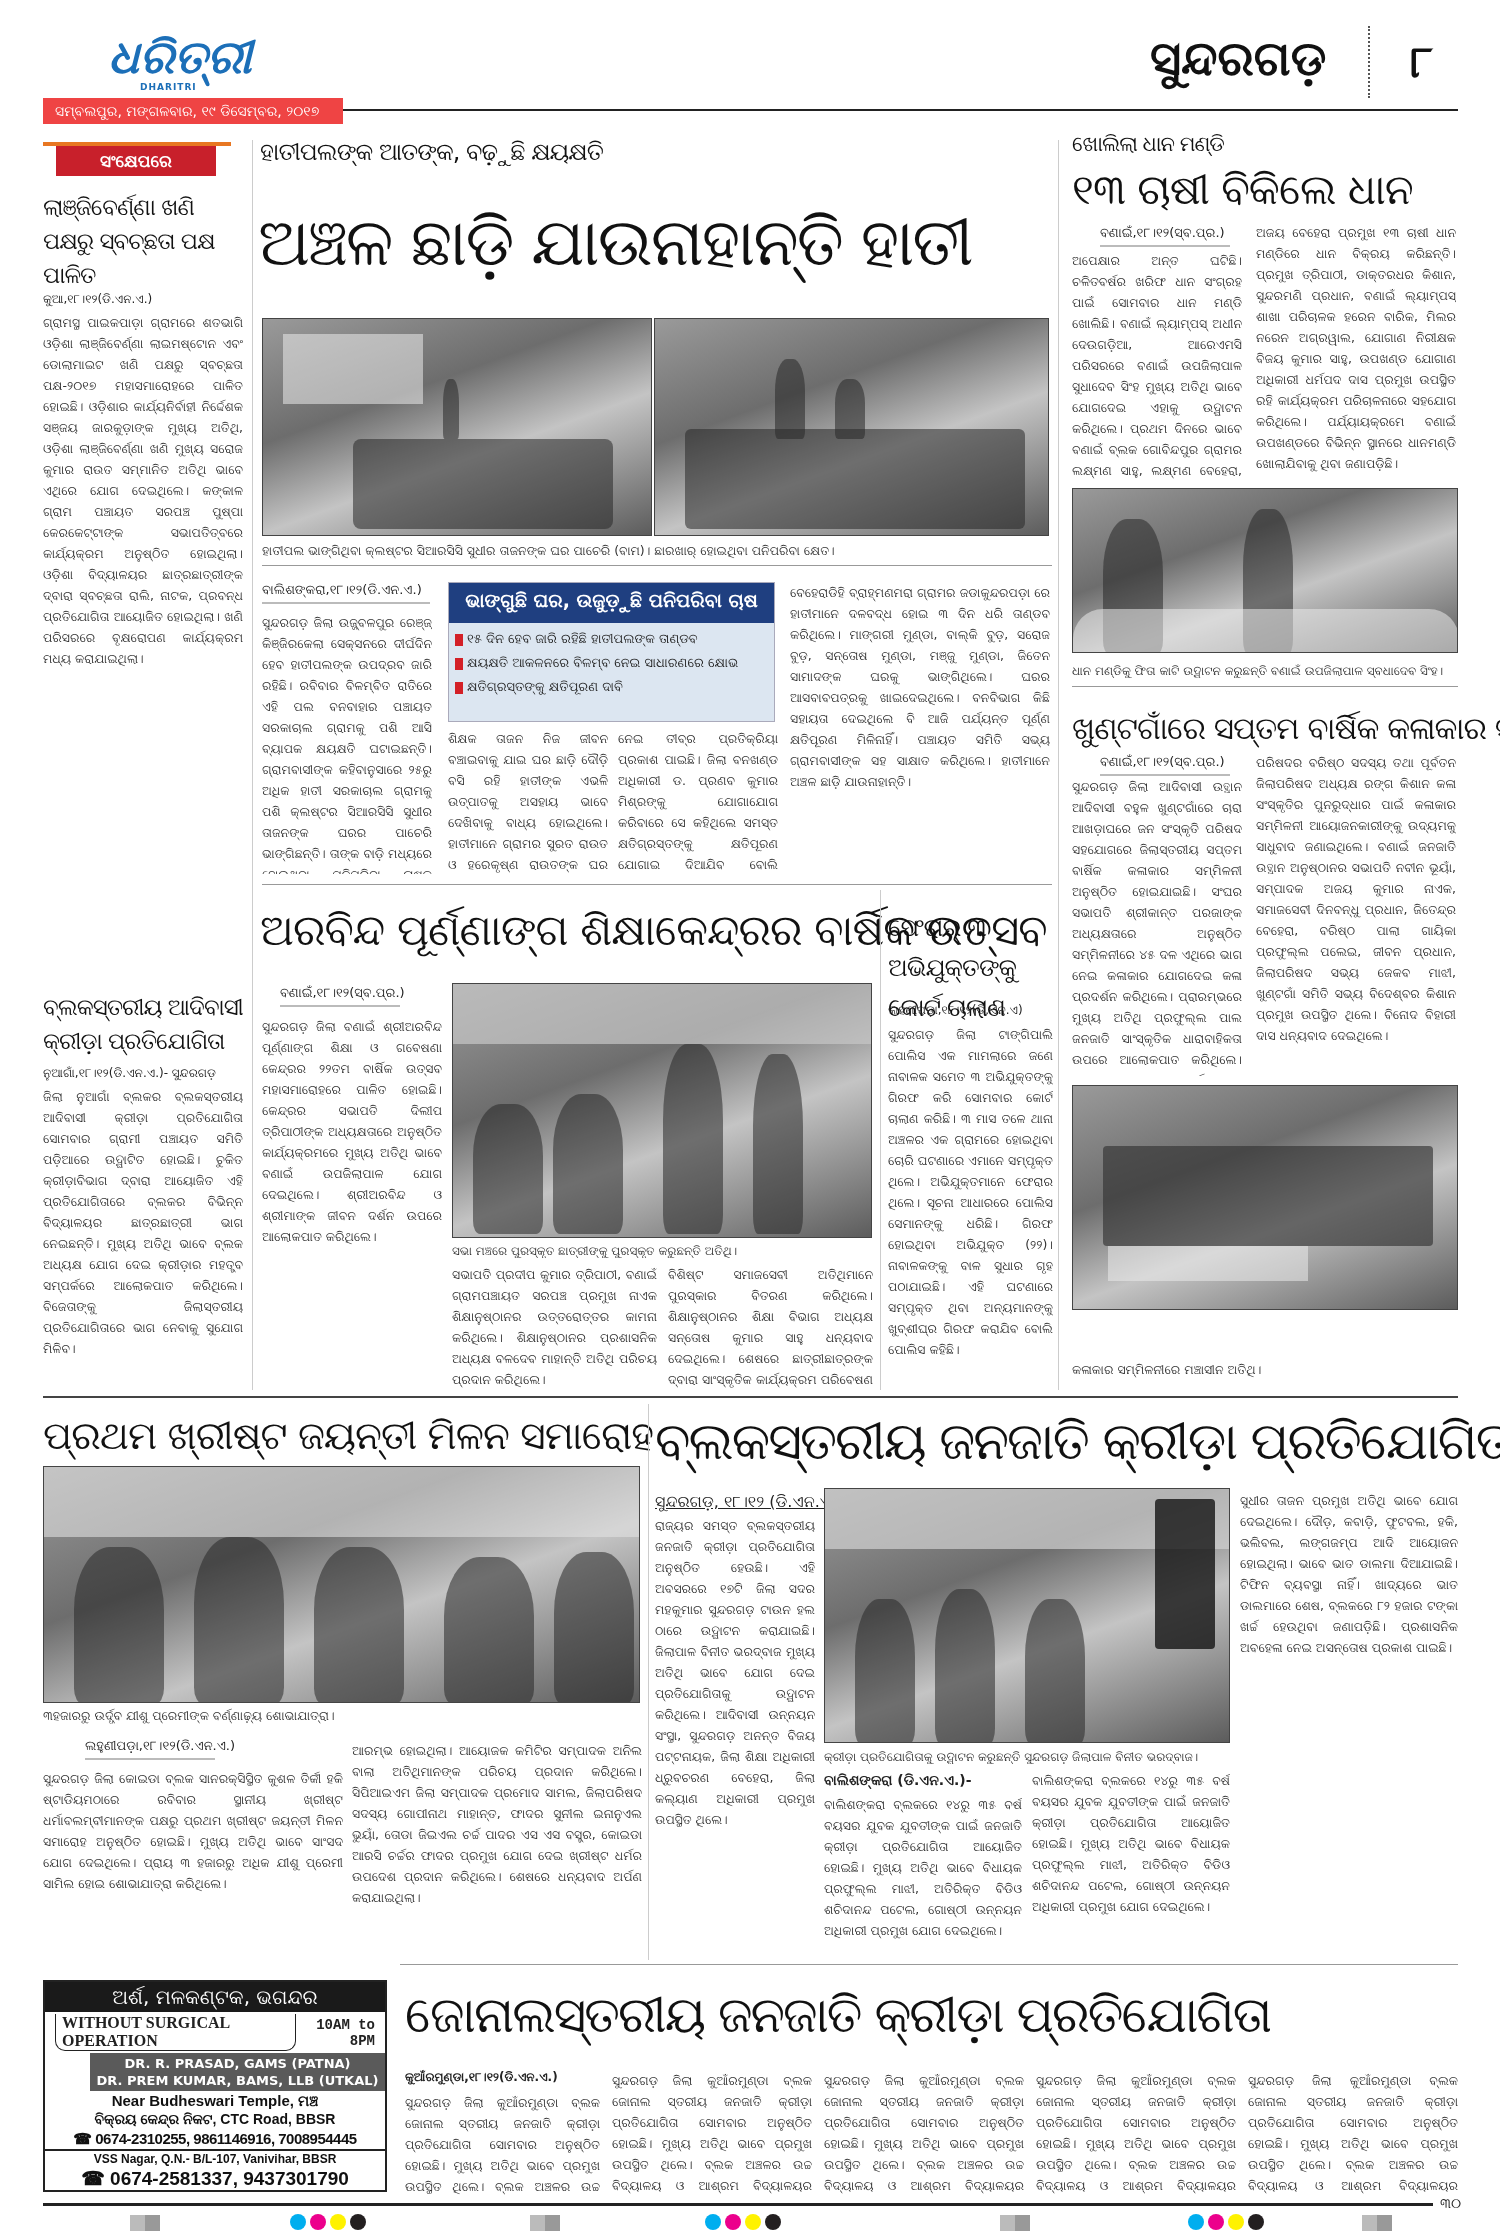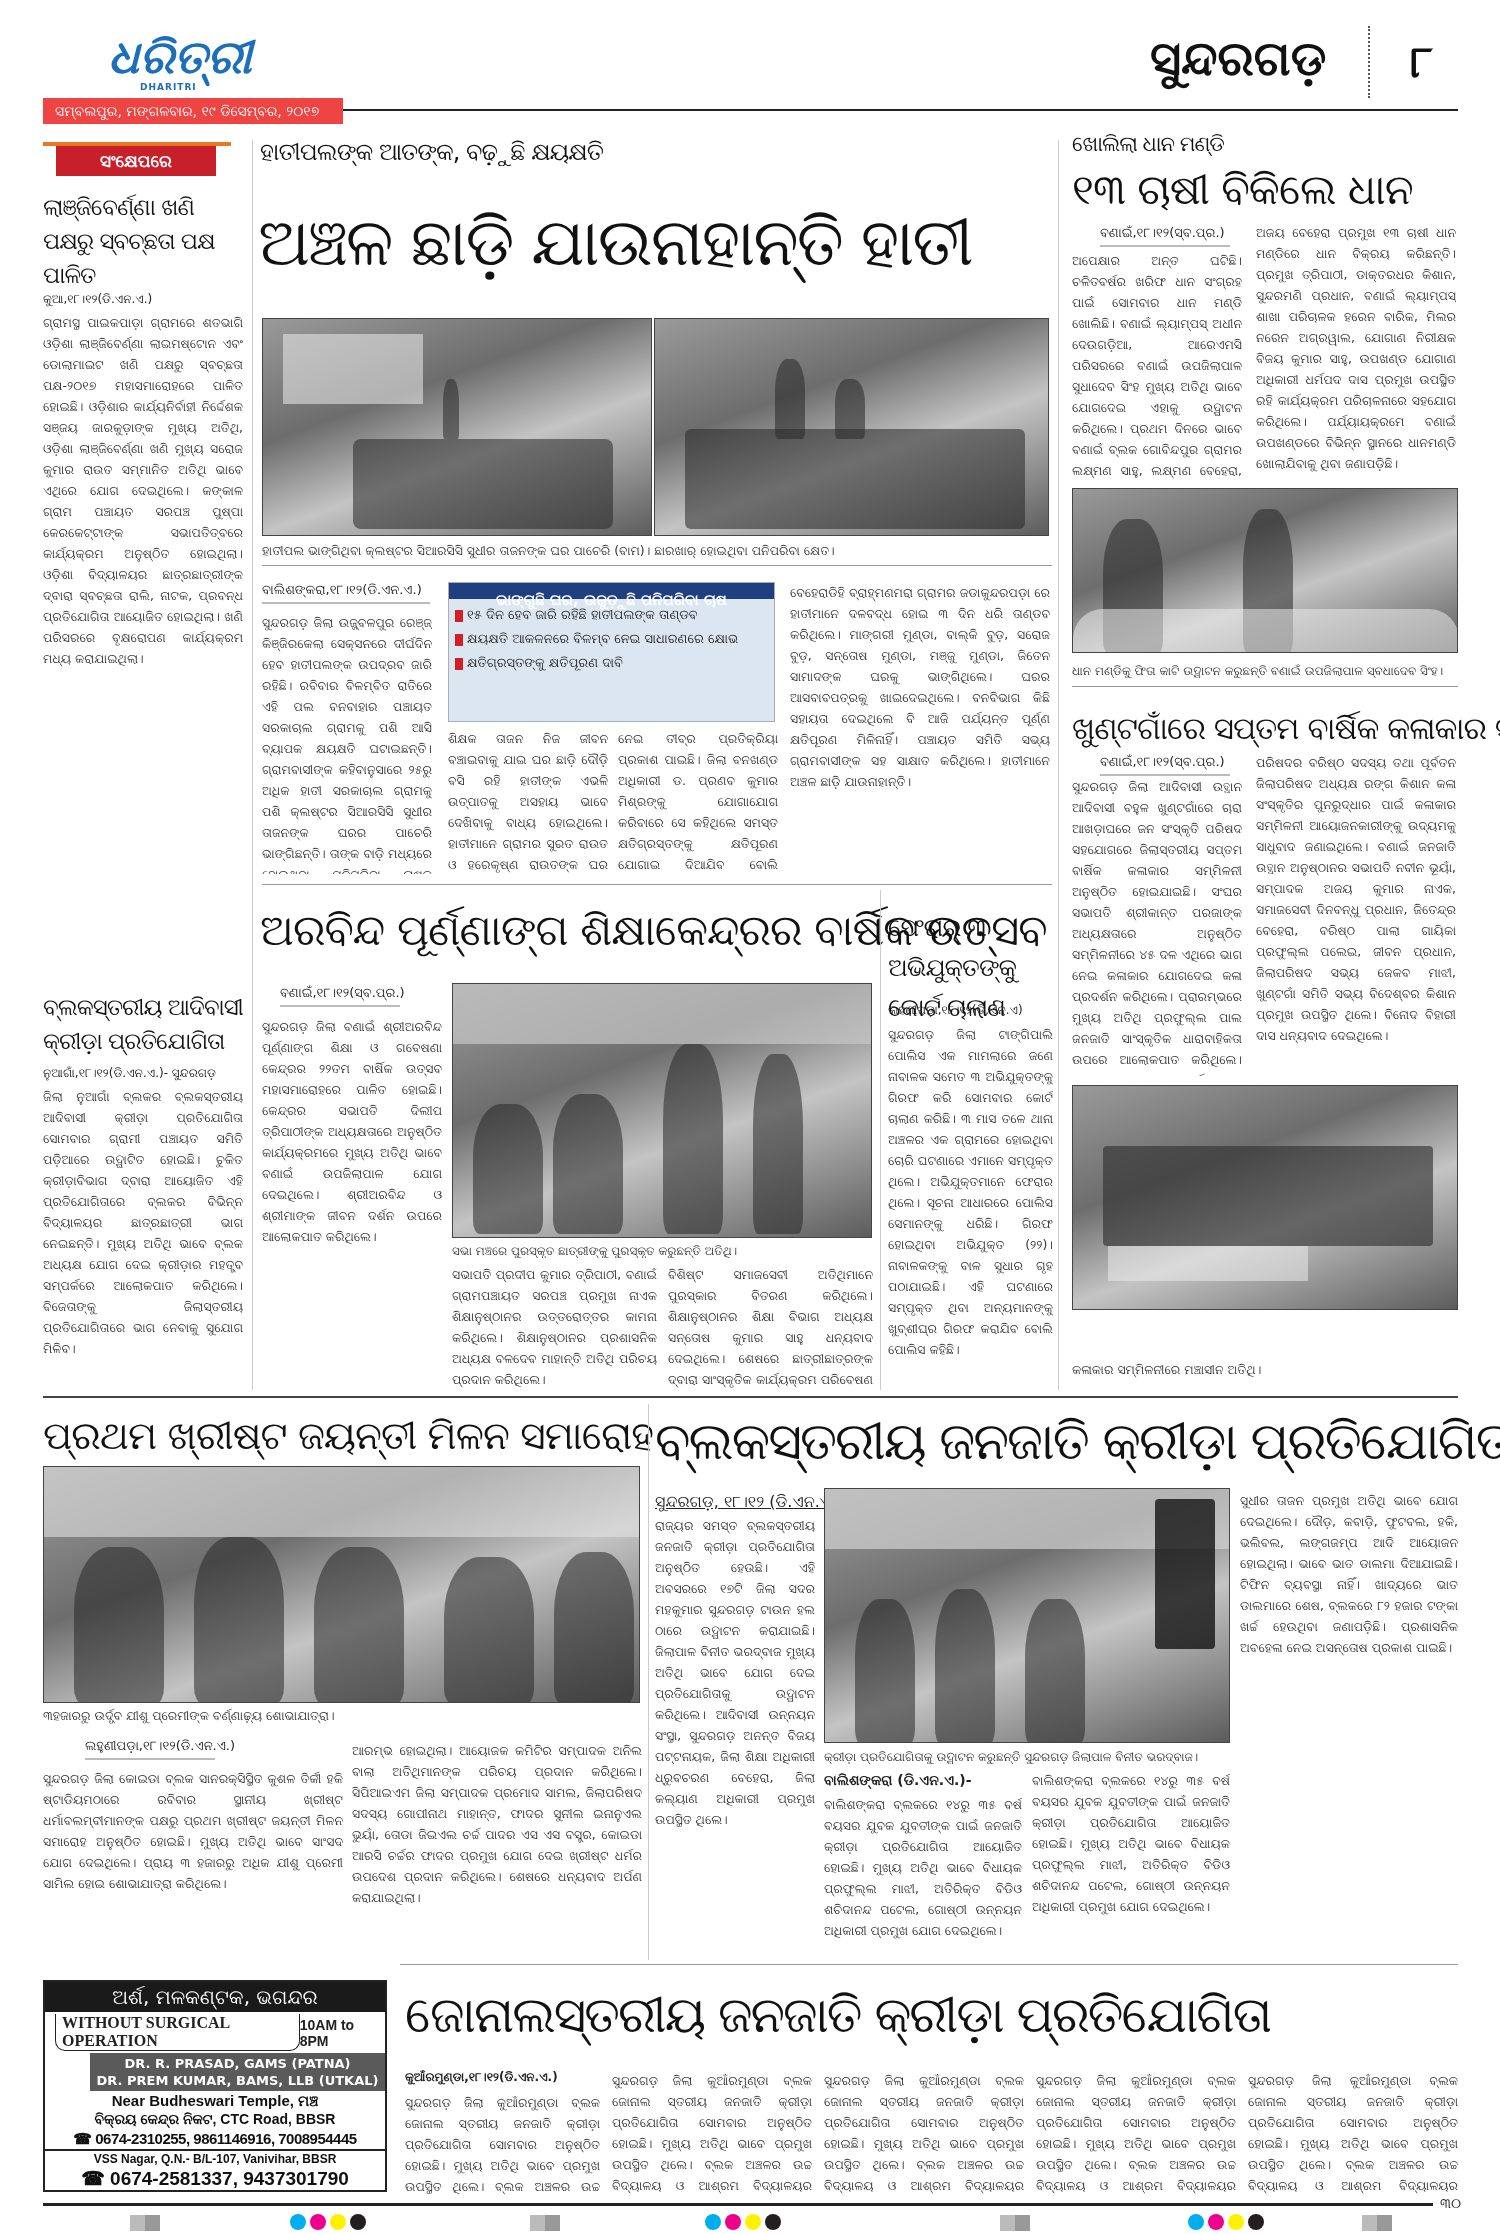--- a/index.html
+++ b/index.html
@@ -22,21 +22,21 @@
   .dateband { left: 43px; top: 98px; width: 300px; height: 26px; background: #ef4444; color: #fff; font-size: 14px; line-height: 26px; padding-left: 12px; white-space: nowrap; }
   .head-rule { left: 343px; top: 109px; width: 1115px; height: 2px; background: #222; }
   .section-name { left: 1150px; top: 30px; font-size: 48px; font-weight: bold; color: #111; }
   .page-sep { left: 1368px; top: 26px; height: 72px; border-left: 2px dotted #555; }
   .page-num { left: 1410px; top: 36px; font-size: 44px; font-weight: bold; color: #111; }
 
   
   .brief-bar { left: 43px; top: 142px; width: 188px; height: 4px; background: #e87722; }
   .brief-tag { left: 56px; top: 146px; width: 160px; height: 30px; background: #c8202b; color: #fff; font-size: 17px; font-weight: bold; text-align: center; line-height: 30px; }
   .info-box { left: 448px; top: 582px; width: 327px; height: 140px; background: #dce6f1; border: 1px solid #aab; }
-  .info-title { background: #1f3f80; color: #fff; font-weight: bold; font-size: 15px; text-align: center; height: 16px; line-height: 34px; }
+  .info-title { background: #1f3f80; color: #fff; font-weight: bold; font-size: 19px; text-align: center; height: 40px; line-height: 34px; }
   .info-item { font-size: 13px; padding: 8px 6px 0 6px; white-space: nowrap; color: #222; }
   .info-item .sq { display: inline-block; width: 8px; height: 12px; background: #d32027; margin-right: 4px; vertical-align: middle; }
 
   
   .ad { left: 43px; top: 1980px; width: 344px; height: 212px; border: 2px solid #222; background: #fff; overflow: hidden; }
   .ad-title { font-family: "Liberation Sans", sans-serif; font-weight: bold; font-size: 38px; text-align: center; line-height: 44px; letter-spacing: -1px; color: #111; }
   .ad-oriya { background: #1a1a1a; color: #fff; text-align: center; font-size: 20px; line-height: 30px; }
   .ad-row { display: flex; justify-content: space-between; align-items: center; font-size: 12px; font-weight: bold; padding: 2px 10px; }
   .ad-pill { border: 1.5px solid #222; border-top: none; border-radius: 0 0 10px 10px; padding: 0 6px; font-size: 16px; font-family: Liberation Serif, serif; }
   .ad-docs { background: #5a5a5a; color: #fff; text-align: center; font-size: 13px; font-weight: bold; line-height: 17px; padding: 2px 0; margin-left: 45px; }
@@ -179,21 +179,21 @@
 <div class="abs caption" style="left:824px;top:1750px;width:406px;font-size:12px;">କ୍ରୀଡ଼ା ପ୍ରତିଯୋଗିତାକୁ ଉଦ୍ଘାଟନ କରୁଛନ୍ତି ସୁନ୍ଦରଗଡ଼ ଜିଲାପାଳ ବିନୀତ ଭରଦ୍ବାଜ।</div>
 <div class="abs" style="left:824px;top:1772px;font-size:14px;font-weight:bold;white-space:nowrap;">ବାଲିଶଙ୍କରା (ଡି.ଏନ.ଏ.)-</div>
 <div class="abs body-text" style="left:824px;top:1794px;width:198px;height:162px;">ବାଲିଶଙ୍କରା ବ୍ଲକରେ ୧୪ରୁ ୩୫ ବର୍ଷ ବୟସର ଯୁବକ ଯୁବତୀଙ୍କ ପାଇଁ ଜନଜାତି କ୍ରୀଡ଼ା ପ୍ରତିଯୋଗିତା ଆୟୋଜିତ ହୋଇଛି। ମୁଖ୍ୟ ଅତିଥି ଭାବେ ବିଧାୟକ ପ୍ରଫୁଲ୍ଲ ମାଝୀ, ଅତିରିକ୍ତ ବିଡିଓ ଶଚିଦାନନ୍ଦ ପଟେଲ, ଗୋଷ୍ଠୀ ଉନ୍ନୟନ ଅଧିକାରୀ ପ୍ରମୁଖ ଯୋଗ ଦେଇଥିଲେ।</div>
 <div class="abs body-text" style="left:1032px;top:1770px;width:198px;height:186px;">ବାଲିଶଙ୍କରା ବ୍ଲକରେ ୧୪ରୁ ୩୫ ବର୍ଷ ବୟସର ଯୁବକ ଯୁବତୀଙ୍କ ପାଇଁ ଜନଜାତି କ୍ରୀଡ଼ା ପ୍ରତିଯୋଗିତା ଆୟୋଜିତ ହୋଇଛି। ମୁଖ୍ୟ ଅତିଥି ଭାବେ ବିଧାୟକ ପ୍ରଫୁଲ୍ଲ ମାଝୀ, ଅତିରିକ୍ତ ବିଡିଓ ଶଚିଦାନନ୍ଦ ପଟେଲ, ଗୋଷ୍ଠୀ ଉନ୍ନୟନ ଅଧିକାରୀ ପ୍ରମୁଖ ଯୋଗ ଦେଇଥିଲେ।</div>
 <div class="abs body-text" style="left:1240px;top:1490px;width:218px;height:466px;">ସୁଧୀର ତାଜନ ପ୍ରମୁଖ ଅତିଥି ଭାବେ ଯୋଗ ଦେଇଥିଲେ। ଦୌଡ଼, କବାଡ଼ି, ଫୁଟବଲ, ହକି, ଭଲିବଲ, ଲଙ୍ଗଜମ୍ପ ଆଦି ଆୟୋଜନ ହୋଇଥିଲା। ଭାବେ ଭାତ ଡାଲମା ଦିଆଯାଇଛି। ଟିଫିନ ବ୍ୟବସ୍ଥା ନାହିଁ। ଖାଦ୍ୟରେ ଭାତ ଡାଲମାରେ ଶେଷ, ବ୍ଲକରେ ୮୨ ହଜାର ଟଙ୍କା ଖର୍ଚ୍ଚ ହେଉଥିବା ଜଣାପଡ଼ିଛି। ପ୍ରଶାସନିକ ଅବହେଳା ନେଇ ଅସନ୍ତୋଷ ପ୍ରକାଶ ପାଇଛି।</div>
 
 <div class="abs ad">
   <div class="ad-oriya">ଅର୍ଶ, ମଳକଣ୍ଟକ, ଭଗନ୍ଦର</div>
   <div class="ad-row">
     <span class="ad-pill">WITHOUT SURGICAL OPERATION</span>
-    <span style="font-size:14px;font-family:Liberation Sans, sans-serif;">10AM to 8PM</span>
+    <span style="font-size:14px;font-family:Liberation Mono, monospace;text-align:right;">10AM to 8PM</span>
   </div>
   <div class="ad-docs">
     <div>DR. R. PRASAD, GAMS (PATNA)</div>
     <div>DR. PREM KUMAR, BAMS, LLB (UTKAL)</div>
   </div>
   <div class="ad-line" style="font-size:15px;line-height:19px;">Near Budheswari Temple, ମଞ୍ଚ</div>
   <div class="ad-line" style="font-size:14px;line-height:19px;">ବିକ୍ରୟ କେନ୍ଦ୍ର ନିକଟ, CTC Road, BBSR</div>
   <div class="ad-line" style="font-size:15px;line-height:20px;letter-spacing:-0.5px;">☎ 0674-2310255, 9861146916, 7008954445</div>
   <div class="ad-div"></div>
   <div class="ad-line" style="font-size:12px;line-height:17px;">VSS Nagar, Q.N.- B/L-107, Vanivihar, BBSR</div>

